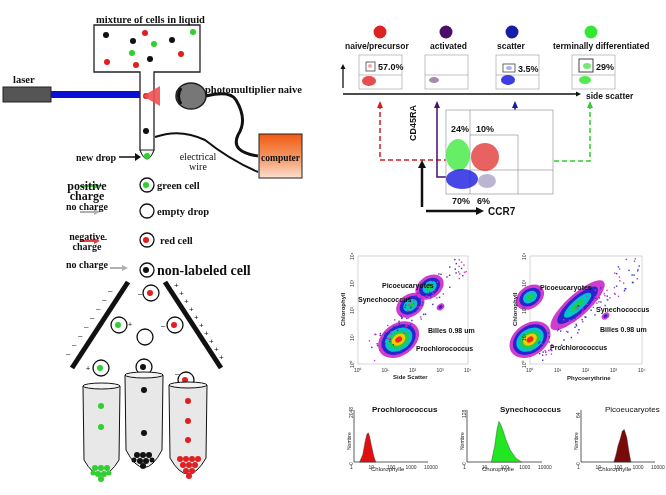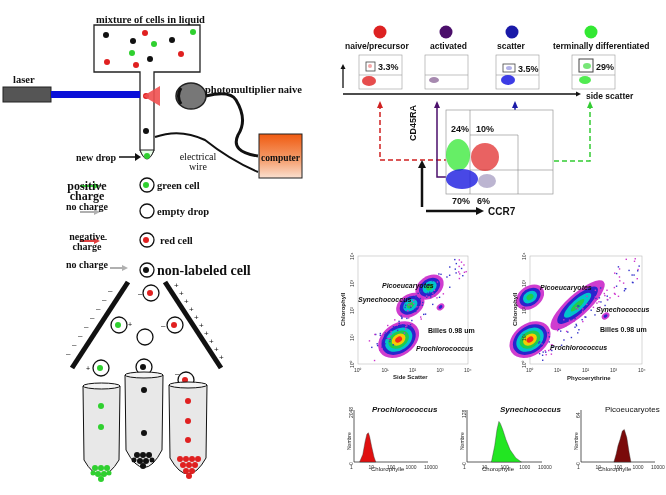--- a/index.html
+++ b/index.html
@@ -5,21 +5,21 @@
   html,body{margin:0;padding:0;background:#fff;}
   body{width:666px;height:495px;position:relative;overflow:hidden;font-family:"Liberation Serif",serif;}
   .abs{position:absolute;}
   .serif{font-family:"Liberation Serif",serif;color:#111;}
   .sans{font-family:"Liberation Sans",sans-serif;color:#111;}
   svg{position:absolute;left:0;top:0;}
   .lbl{font-size:11px;line-height:11px;white-space:nowrap;}
   .small{font-size:10px;line-height:10px;text-align:center;}
   .cat{font-size:8.5px;font-weight:bold;white-space:nowrap;}
   .pct{font-size:9px;font-weight:bold;white-space:nowrap;}
-  .ital{font-style:italic;font-weight:bold;font-size:7px;white-space:nowrap;}
+  .ital{font-weight:bold;font-size:7px;white-space:nowrap;}
   .tick{font-size:5px;white-space:nowrap;color:#333;}
   .axis{font-size:6px;white-space:nowrap;color:#222;}
 </style>
 </head>
 <body>
 
 <svg width="666" height="495">
 
   <path d="M94 25 L200 25 L200 72 L154 72 L154 150 Q147 166 140 150 L140 150 L140 72 L94 72 Z" fill="#fff" stroke="#222" stroke-width="1.3"></path>
 
@@ -534,21 +534,21 @@
 <div class="abs serif lbl" style="left:101px;top:234px;font-size:11px;font-weight:bold;">−</div>
 <div class="abs serif lbl" style="left:160px;top:235px;font-size:10.5px;font-weight:bold;">red cell</div>
 
 <div class="abs serif small" style="left:66px;top:260px;width:42px;font-size:10px;white-space:normal;font-weight:bold;">no charge</div>
 <div class="abs serif lbl" style="left:157px;top:265px;font-size:14px;font-weight:bold;">non-labeled cell</div>
 
 <div class="abs sans cat" style="left:345px;top:41px;">naive/precursor</div>
 <div class="abs sans cat" style="left:430px;top:41px;">activated</div>
 <div class="abs sans cat" style="left:497px;top:41px;">scatter</div>
 <div class="abs sans cat" style="left:553px;top:41px;">terminally differentiated</div>
-<div class="abs sans pct" style="left:378px;top:62px;">3.3%</div>
+<div class="abs sans pct" style="left:378px;top:62px;">57.0%</div>
 <div class="abs sans pct" style="left:518px;top:64px;text-align:center;">3.5%</div>
 <div class="abs sans pct" style="left:596px;top:62px;">29%</div>
 <div class="abs sans cat" style="left:586px;top:91px;">side scatter</div>
 <div class="abs sans cat" style="left:408px;top:118px;transform:rotate(-90deg);transform-origin:left top;top:141px;font-size:9px;">CD45RA</div>
 <div class="abs sans cat" style="left:488px;top:206px;font-size:10px;">CCR7</div>
 <div class="abs sans pct" style="left:451px;top:124px;">24%</div>
 <div class="abs sans pct" style="left:476px;top:124px;">10%</div>
 <div class="abs sans pct" style="left:452px;top:196px;">70%</div>
 <div class="abs sans pct" style="left:477px;top:196px;">6%</div>
 

